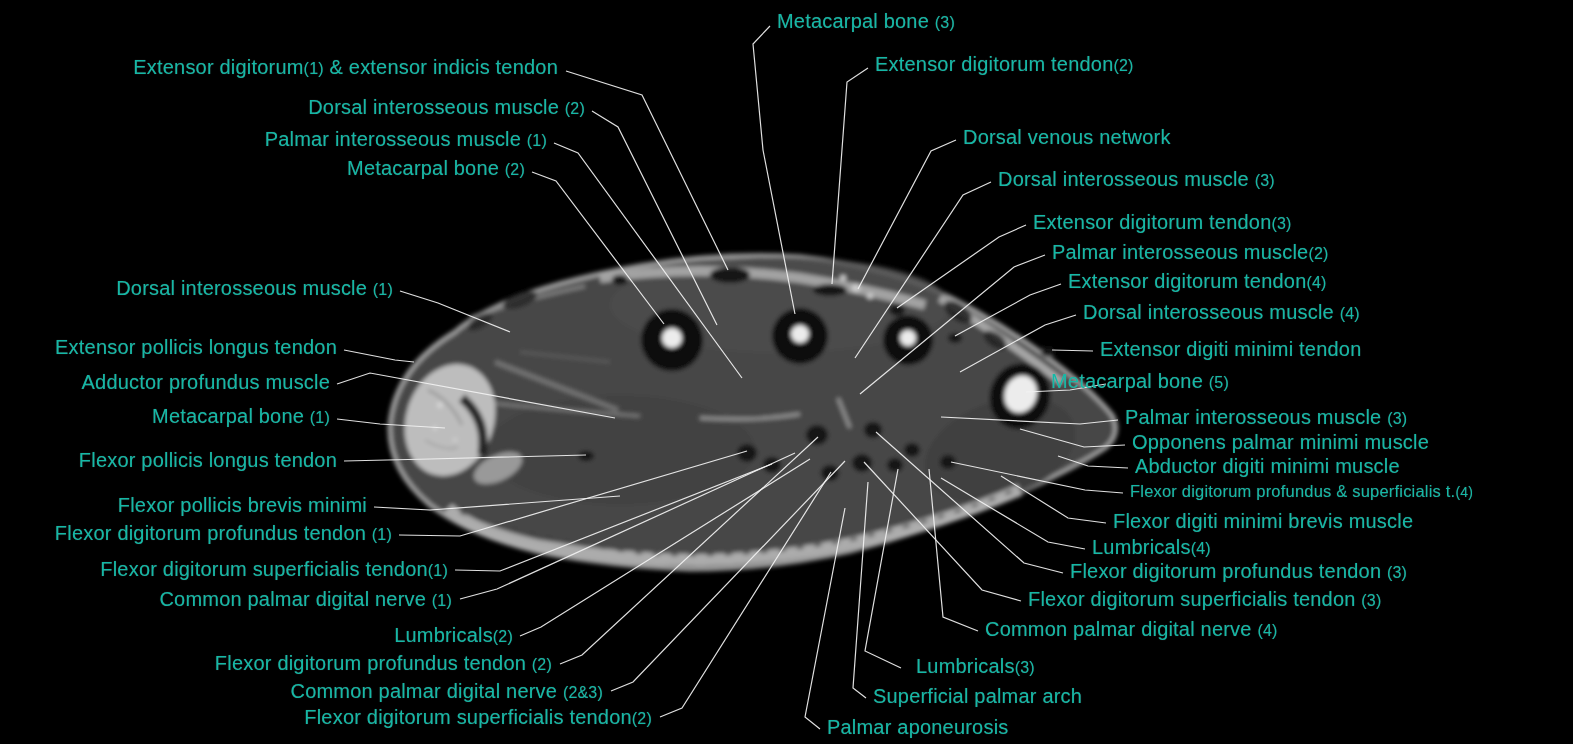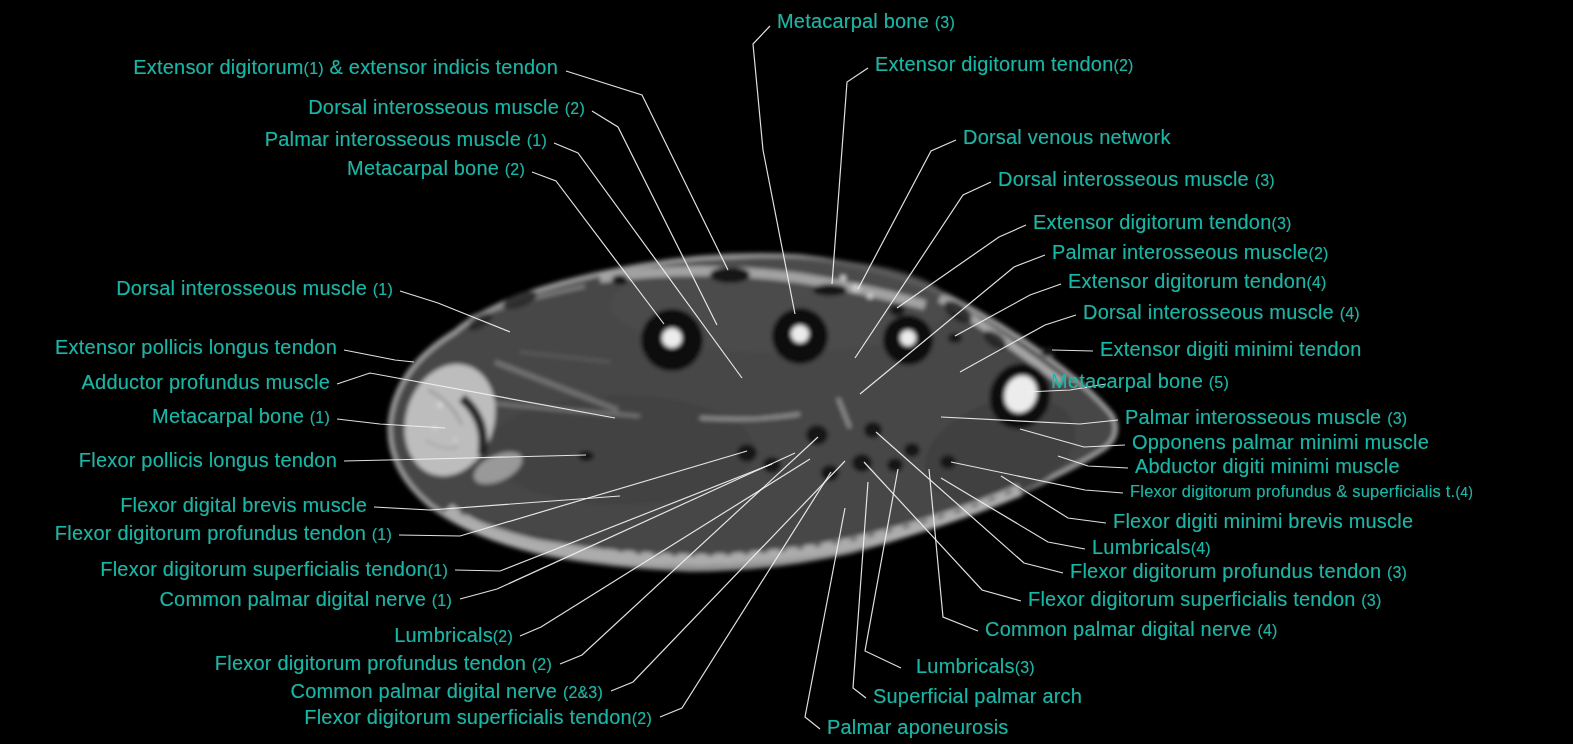--- a/index.html
+++ b/index.html
@@ -160,21 +160,21 @@
   <div id="labels-layer">
       <div class="label" style="right: 1015px; top: 56px;">Extensor digitorum<span class="pn">(1)</span> &amp; extensor indicis tendon</div>
       <div class="label" style="right: 988px; top: 96px;">Dorsal interosseous muscle <span class="pn">(2)</span></div>
       <div class="label" style="right: 1026px; top: 128px;">Palmar interosseous muscle <span class="pn">(1)</span></div>
       <div class="label" style="right: 1048px; top: 157px;">Metacarpal bone <span class="pn">(2)</span></div>
       <div class="label" style="right: 1180px; top: 277px;">Dorsal interosseous muscle <span class="pn">(1)</span></div>
       <div class="label" style="right: 1236px; top: 336px;">Extensor pollicis longus tendon</div>
       <div class="label" style="right: 1243px; top: 371px;">Adductor profundus muscle</div>
       <div class="label" style="right: 1243px; top: 405px;">Metacarpal bone <span class="pn">(1)</span></div>
       <div class="label" style="right: 1236px; top: 449px;">Flexor pollicis longus tendon</div>
-      <div class="label" style="right: 1206px; top: 494px;">Flexor digital brevis muscle</div>
+      <div class="label" style="right: 1206px; top: 494px;">Flexor pollicis brevis minimi</div>
       <div class="label" style="right: 1181px; top: 522px; margin-left: 35px;">Flexor digitorum profundus tendon <span class="pn">(1)</span></div>
       <div class="label" style="right: 1125px; top: 558px;">Flexor digitorum superficialis tendon<span class="pn">(1)</span></div>
       <div class="label" style="right: 1121px; top: 588px;">Common palmar digital nerve <span class="pn">(1)</span></div>
       <div class="label" style="right: 1060px; top: 624px; margin-left: 32px;">Lumbricals<span class="pn">(2)</span></div>
       <div class="label" style="right: 1021px; top: 652px;">Flexor digitorum profundus tendon <span class="pn">(2)</span></div>
       <div class="label" style="right: 970px; top: 680px;">Common palmar digital nerve <span class="pn">(2&amp;3)</span></div>
       <div class="label" style="right: 921px; top: 706px;">Flexor digitorum superficialis tendon<span class="pn">(2)</span></div>
       <div class="label" style="left: 777px; top: 10px;">Metacarpal bone <span class="pn">(3)</span></div>
       <div class="label" style="left: 875px; top: 53px; text-align: center;">Extensor digitorum tendon<span class="pn">(2)</span></div>
       <div class="label" style="left: 963px; top: 126px;">Dorsal venous network</div>

